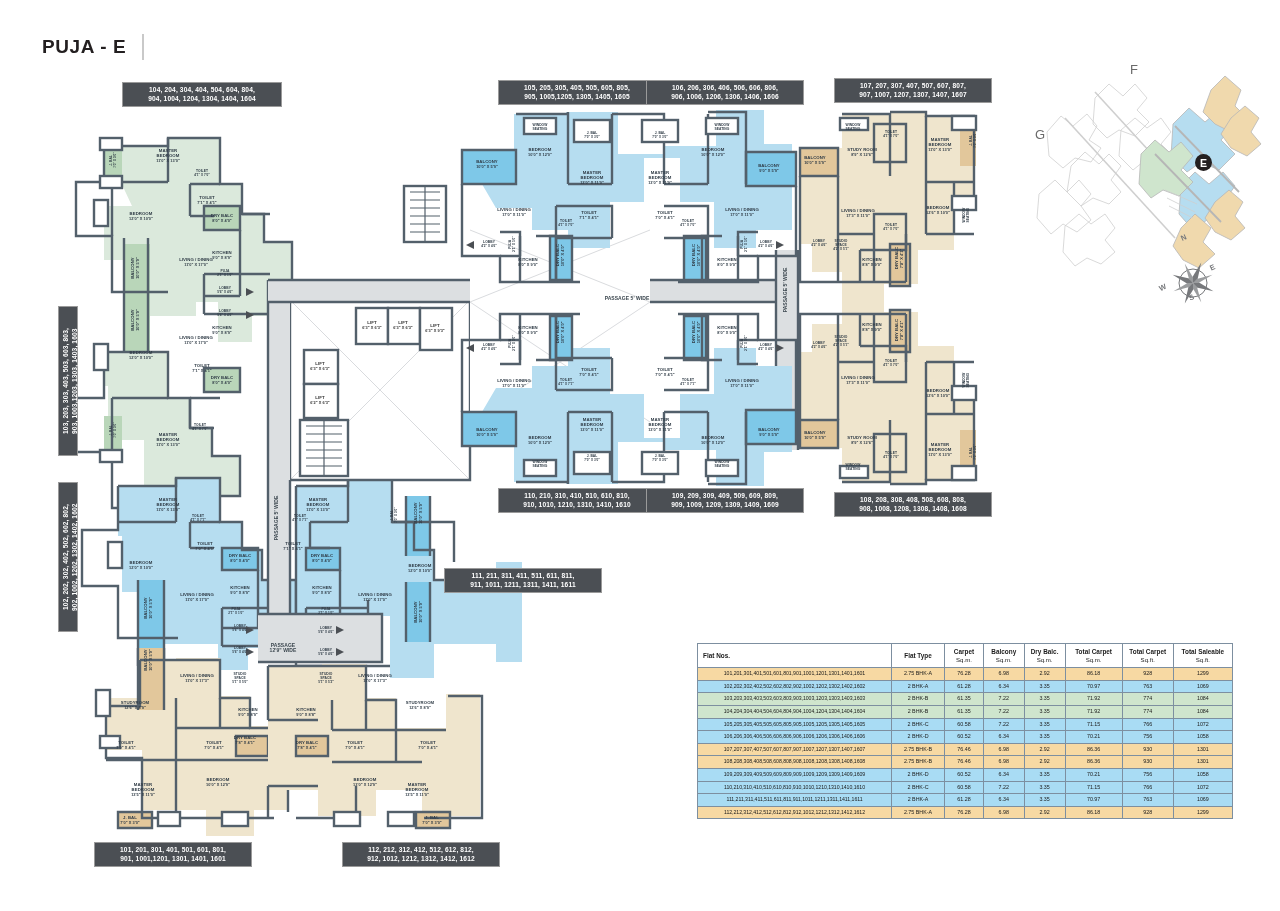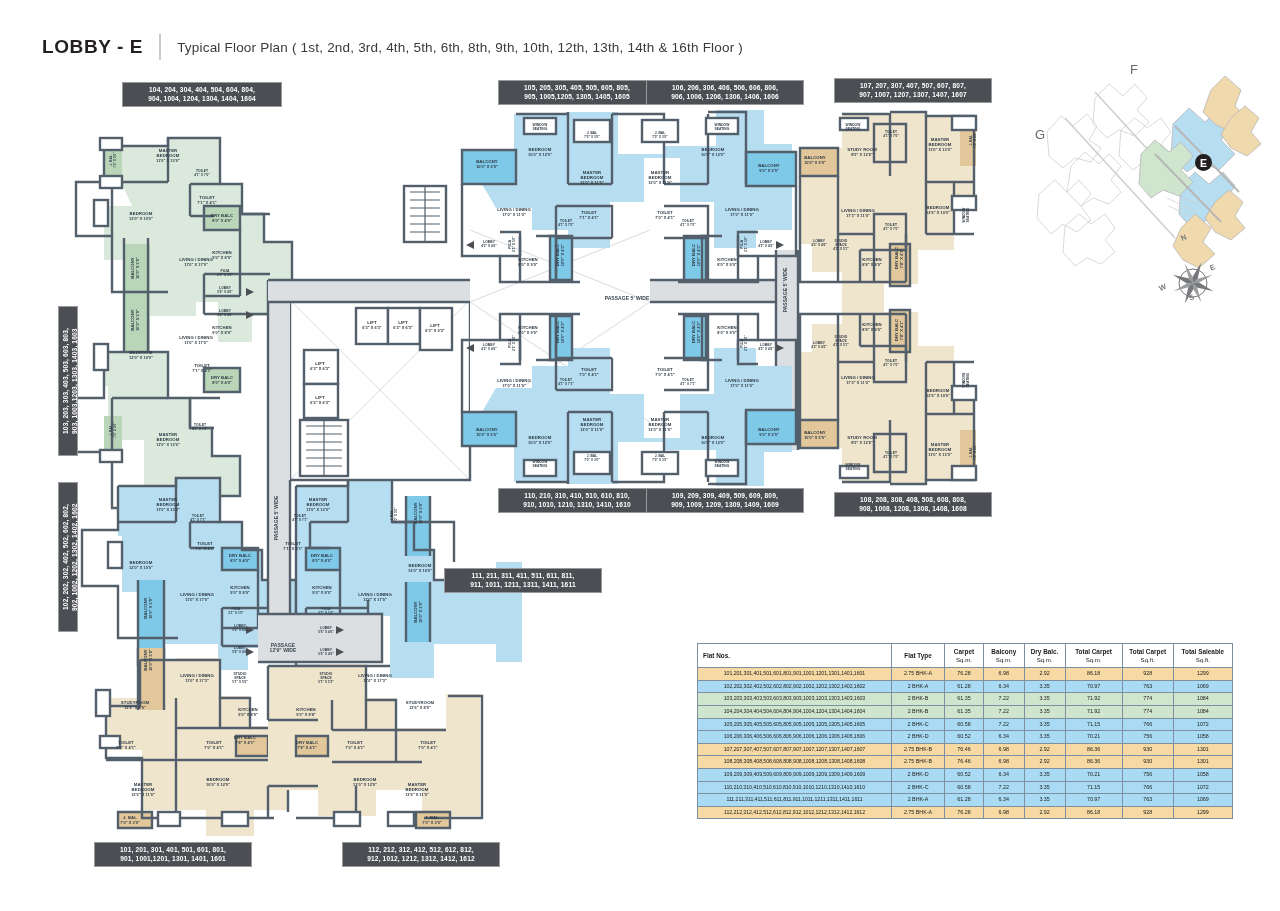--- a/index.html
+++ b/index.html
@@ -56,23 +56,22 @@
   td.flats{text-align:center;font-size:5.2px;letter-spacing:-.05px;}
   .r-orange td{background:#f7d9a3;}
   .r-blue td{background:#a9dcf4;}
   .r-green td{background:#cfe5cd;}
   .sub{display:block;font-weight:normal;font-size:6.1px;}
 </style>
 </head>
 <body>
 
 <div id="header">
-  <div id="wing-title">LOBBY - E</div>
+  <div id="wing-title">PUJA - E</div>
   <div id="header-sep"></div>
-  <div id="plan-subtitle">Typical Floor Plan ( 1st, 2nd, 3rd, 4th, 5th, 6th, 8th, 9th, 10th, 12th, 13th, 14th &amp; 16th Floor )</div>
 </div>
 
 <div id="plan">
 <svg width="1280" height="911">
   <defs>
     <style>
       .w{stroke:#53606b;stroke-width:2.4;fill:none}
       .tw{stroke:#53606b;stroke-width:1.2;fill:none}
       .grn{fill:#dbe9dc}
       .blu{fill:#b6ddf0}

